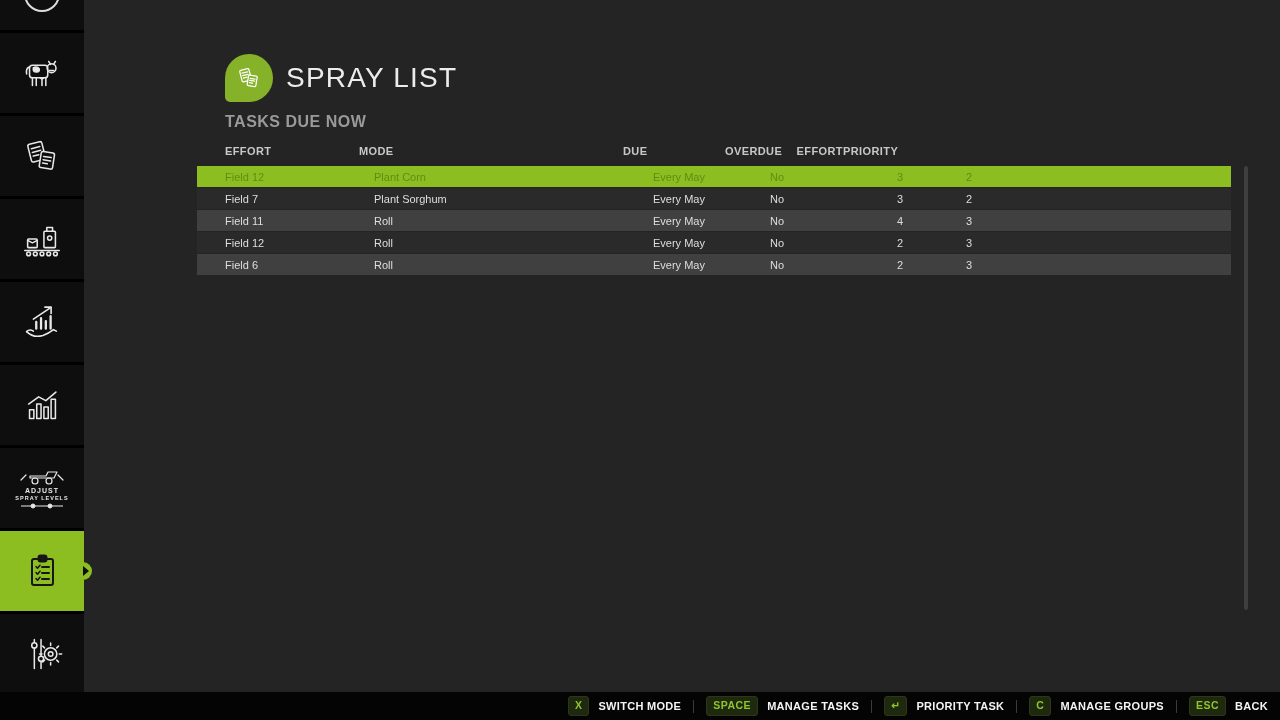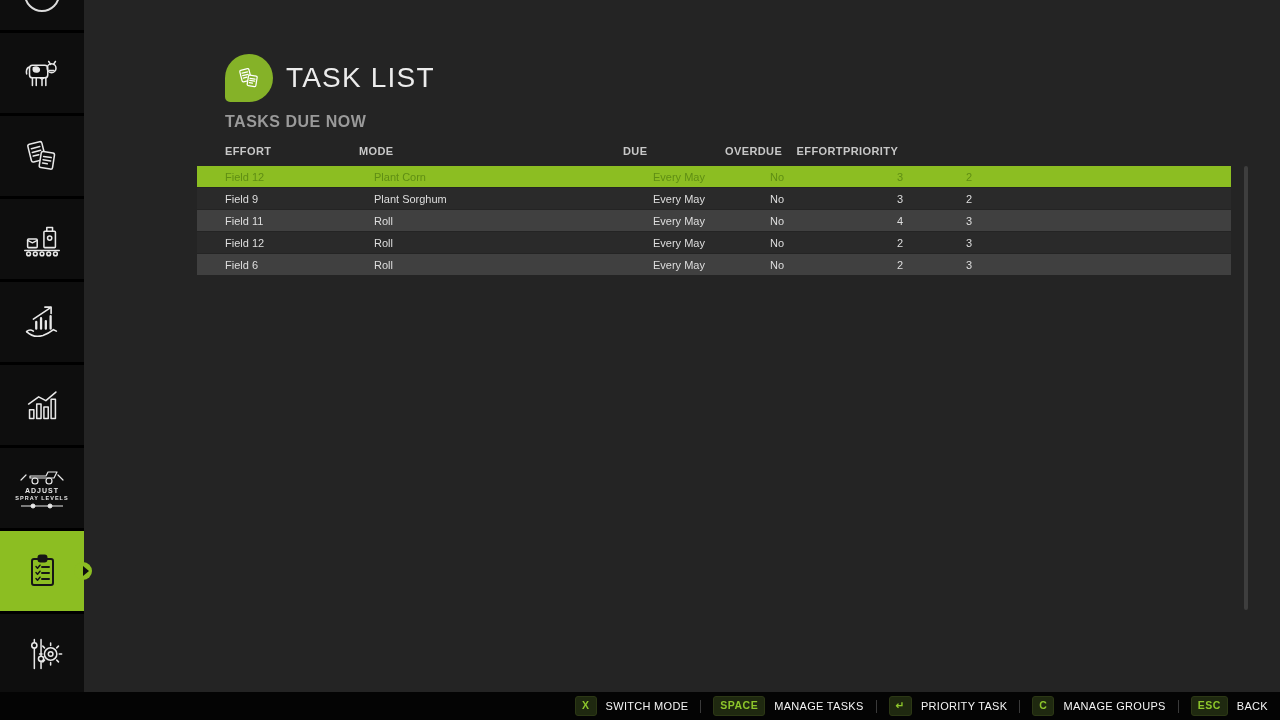--- a/index.html
+++ b/index.html
@@ -71,21 +71,21 @@
   .bottom-bar {
     position:absolute; left:0; bottom:0; width:1280px; height:28px; background:#040404;
     display:flex; align-items:center; justify-content:flex-end; gap:9px; padding-right:12px;
   }
   .shortcut { display:flex; align-items:center; gap:9px; }
   .key {
     display:inline-block; background:#1f2910; border:1px solid #2c3815; color:#8dc62b;
     font-size:10.5px; font-weight:bold; padding:2px 6px 3px; border-radius:3px;
     letter-spacing:0.5px; min-width:9px; text-align:center; line-height:1.2;
   }
-  .klabel { color:#f4f4f4; font-size:11px; font-weight:normal; letter-spacing:0.3px; }
+  .klabel { color:#f4f4f4; font-size:11px; font-weight:bold; letter-spacing:0.3px; }
   .divider { width:1px; height:13px; background:#3a3a3a; margin:0 3px; }
 
   svg { display:block; }
 </style>
 </head>
 <body>
 
 <div id="app">
 
   <aside class="sidebar">
@@ -207,21 +207,21 @@
           <g transform="rotate(-14 19 20)">
             <rect x="11" y="10" width="15" height="19" rx="2"></rect>
             <path d="M14 15 h9 M14 19 h9 M14 23 h6"></path>
           </g>
           <g transform="rotate(9 29 29)">
             <rect x="22" y="20" width="14" height="17" rx="2" fill="#85B228"></rect>
             <path d="M25 25 h8 M25 28.5 h8 M25 32 h5"></path>
           </g>
         </svg>
       </div>
-      <div class="page-title">TASK LIST</div>
+      <div class="page-title">SPRAY LIST</div>
     </div>
 
     <div class="section-label">TASKS DUE NOW</div>
 
     <div class="task-table">
       <div class="thead">
         <div>EFFORT</div>
         <div>MODE</div>
         <div>DUE</div>
         <div>OVERDUE</div>
@@ -233,21 +233,21 @@
           <div class="trow selected">
             <div class="cell">Field 12</div>
             <div class="cell">Plant Corn</div>
             <div class="cell">Every May</div>
             <div class="cell">No</div>
             <div class="cell num">3</div>
             <div class="cell num">2</div>
             <div></div>
           </div>
           <div class="trow dark">
-            <div class="cell">Field 9</div>
+            <div class="cell">Field 7</div>
             <div class="cell">Plant Sorghum</div>
             <div class="cell">Every May</div>
             <div class="cell">No</div>
             <div class="cell num">3</div>
             <div class="cell num">2</div>
             <div></div>
           </div>
           <div class="trow light">
             <div class="cell">Field 11</div>
             <div class="cell">Roll</div>

